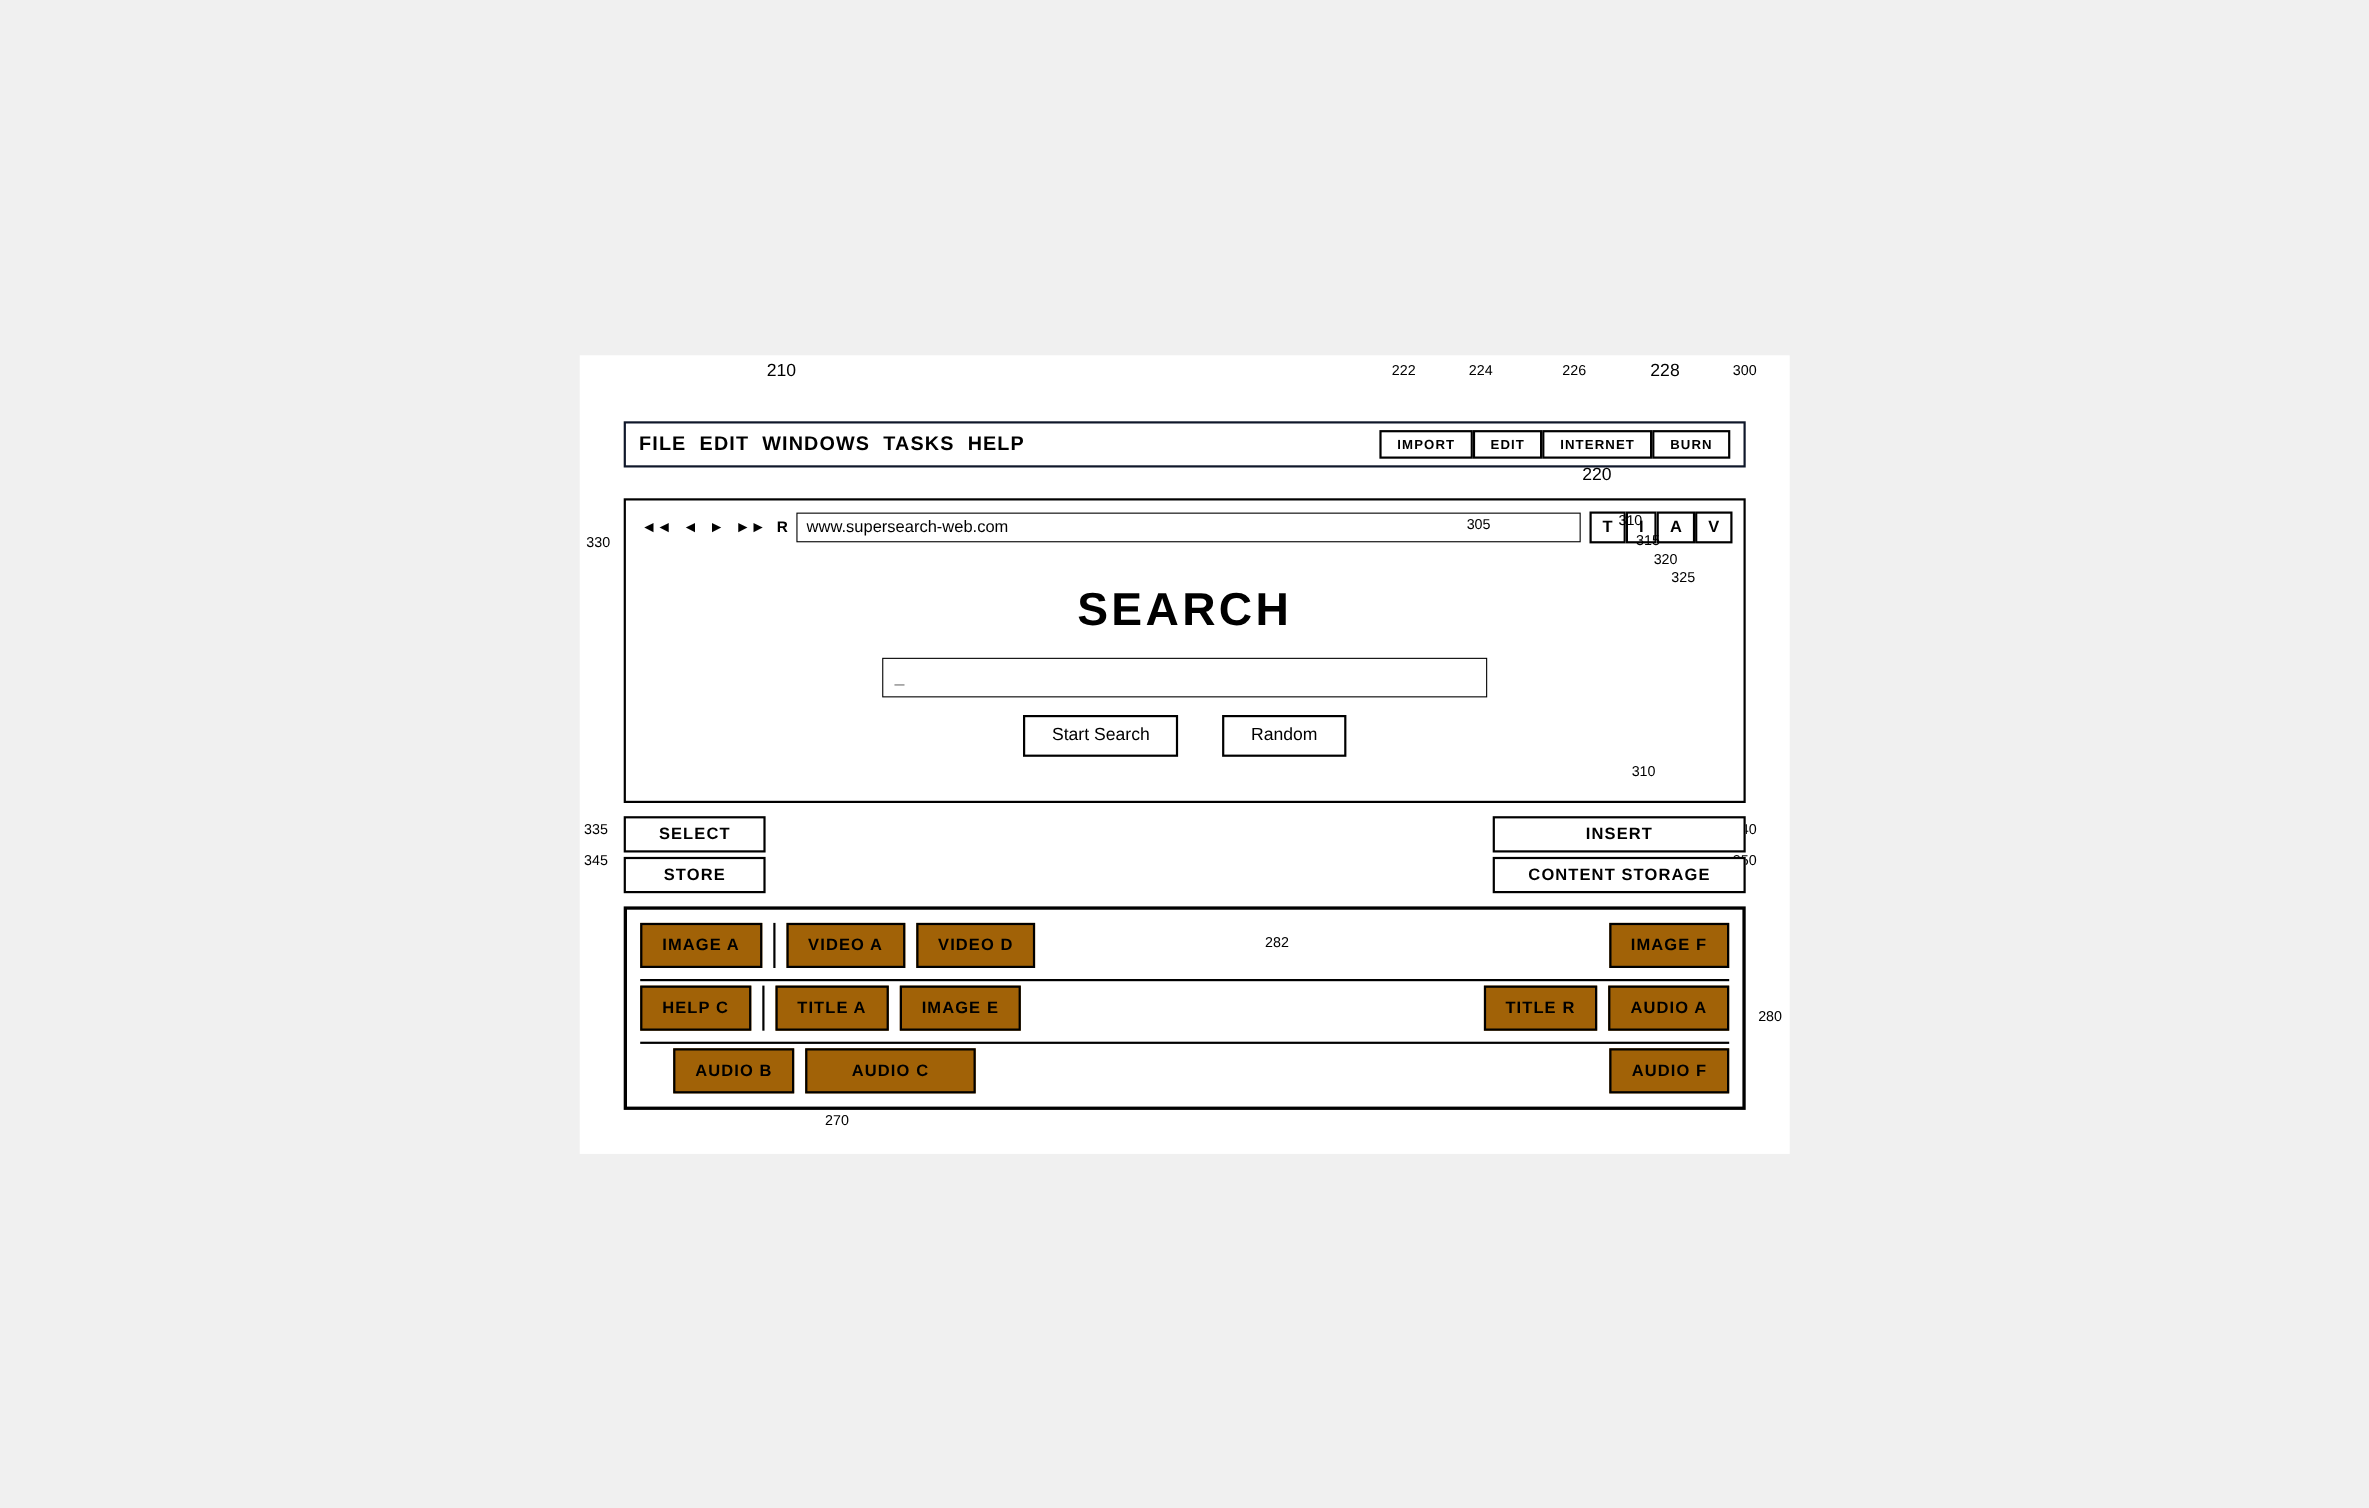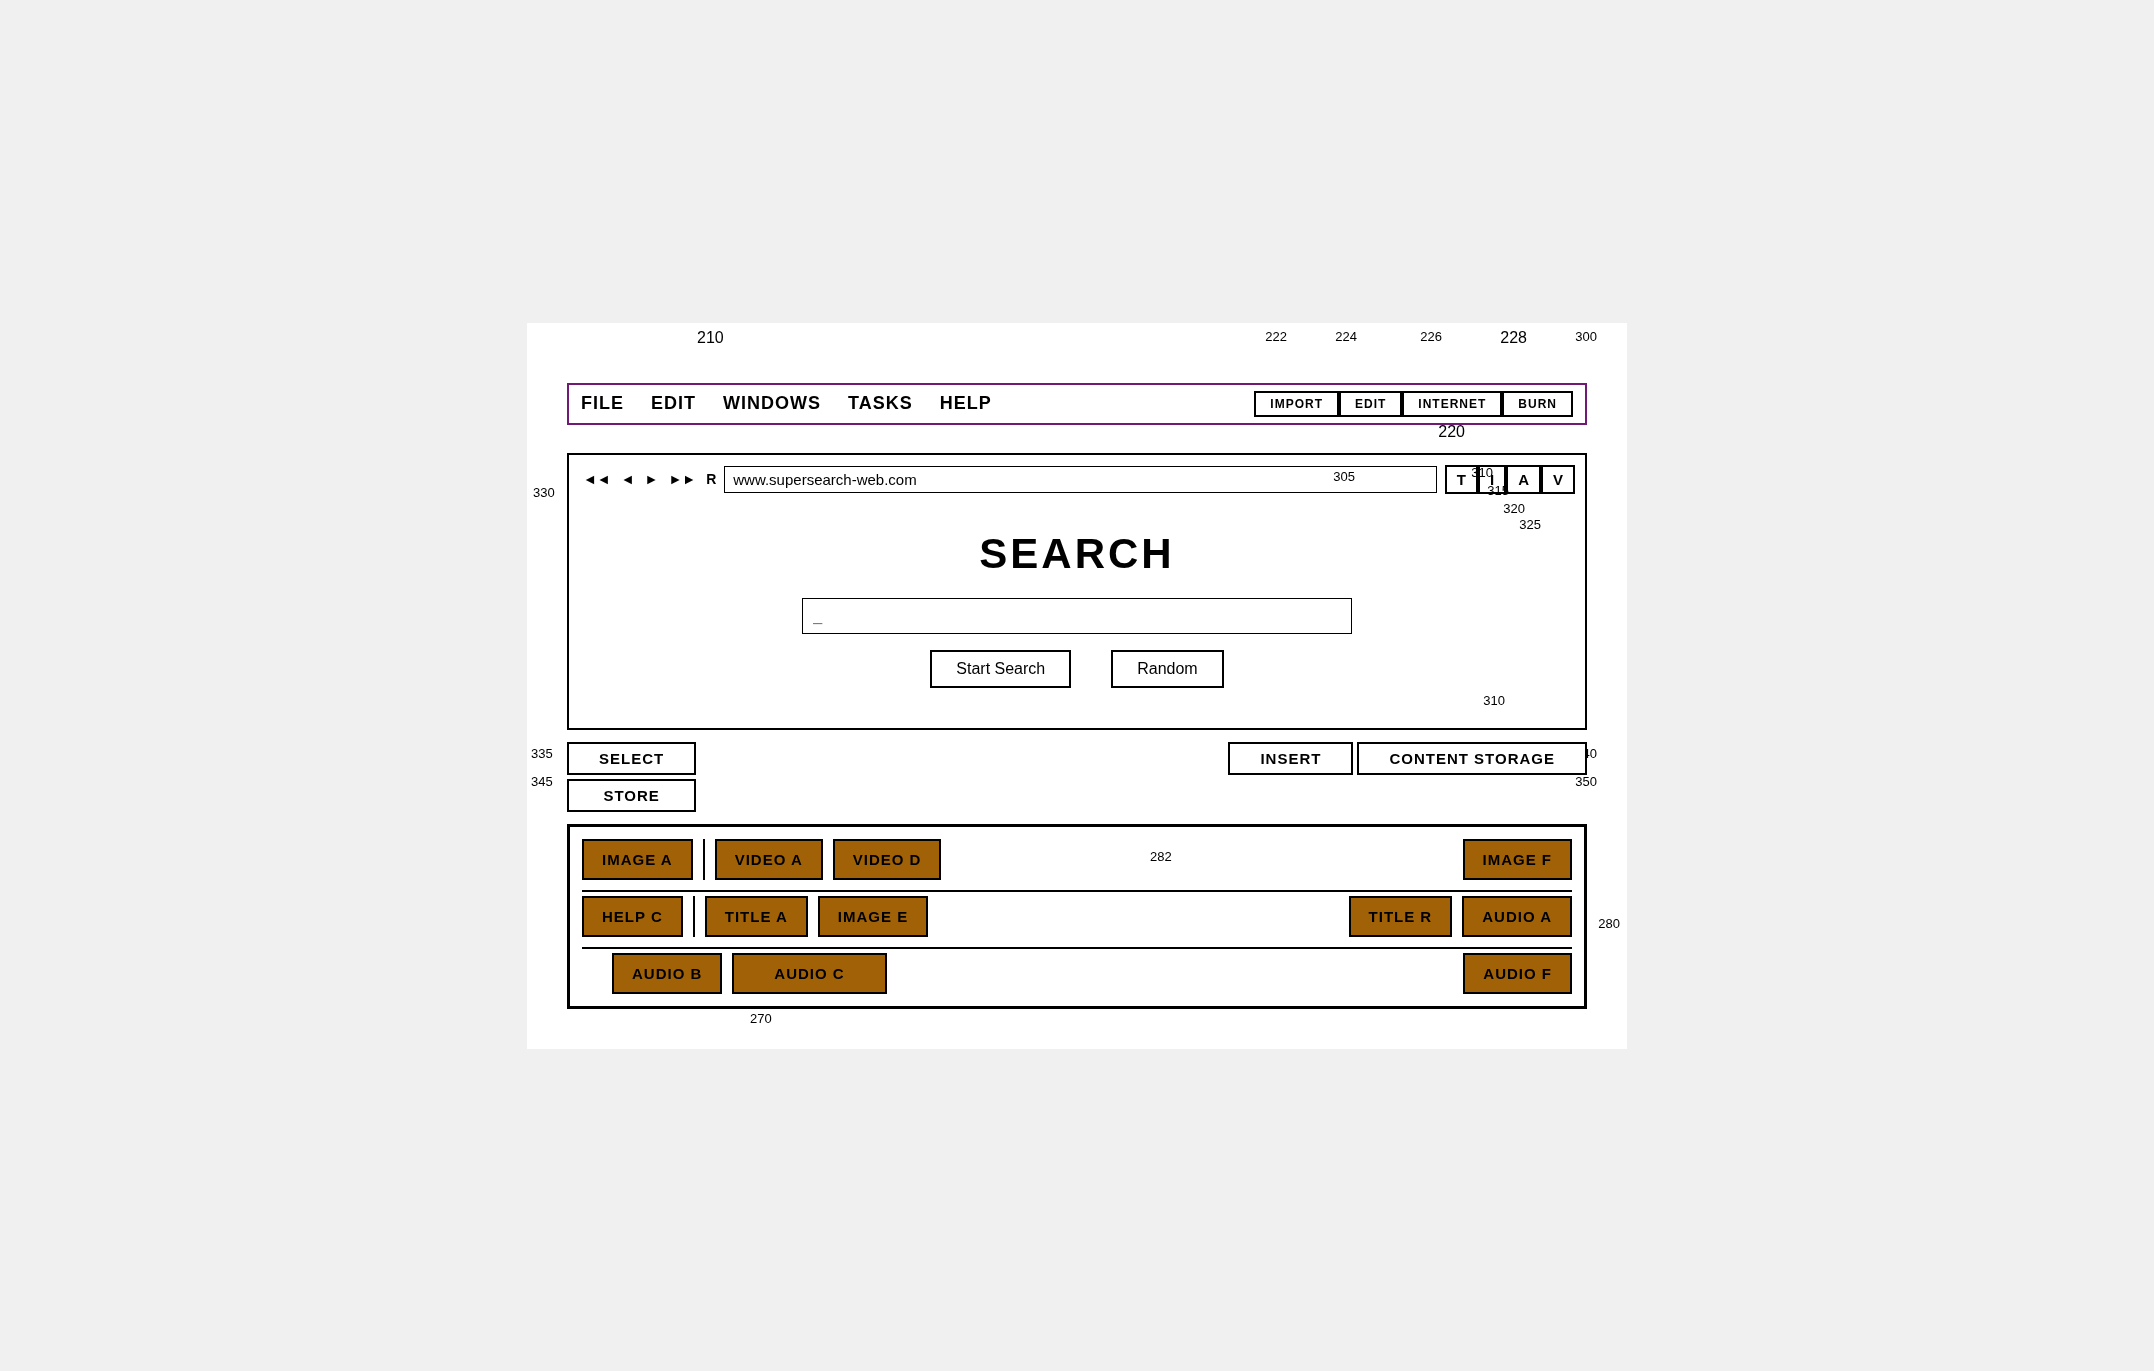--- a/index.html
+++ b/index.html
@@ -17,23 +17,23 @@
       padding: 60px 40px 40px 40px;
       position: relative;
       max-width: 1100px;
       width: 100%;
     }
 
     
     .menu-bar {
       display: flex;
       align-items: center;
-      border: 2px solid #701a75;
+      border: 2px solid #0f172a;
       padding: 6px 12px;
-      gap: 27px;
+      gap: 12px;
       margin-bottom: 12px;
       position: relative;
     }
     .menu-item {
       font-size: 18px;
       font-weight: bold;
       cursor: pointer;
       letter-spacing: 1px;
     }
     .menu-spacer { flex: 1; }
@@ -139,21 +139,21 @@
       align-items: flex-start;
       position: relative;
     }
     .action-left {
       display: flex;
       flex-direction: column;
       gap: 4px;
     }
     .action-right {
       display: flex;
-      flex-direction: row;
+      flex-direction: column;
       gap: 4px;
       margin-left: auto;
     }
     .action-btn {
       border: 2px solid #000;
       padding: 6px 30px;
       font-size: 15px;
       font-weight: bold;
       cursor: pointer;
       background: white;

